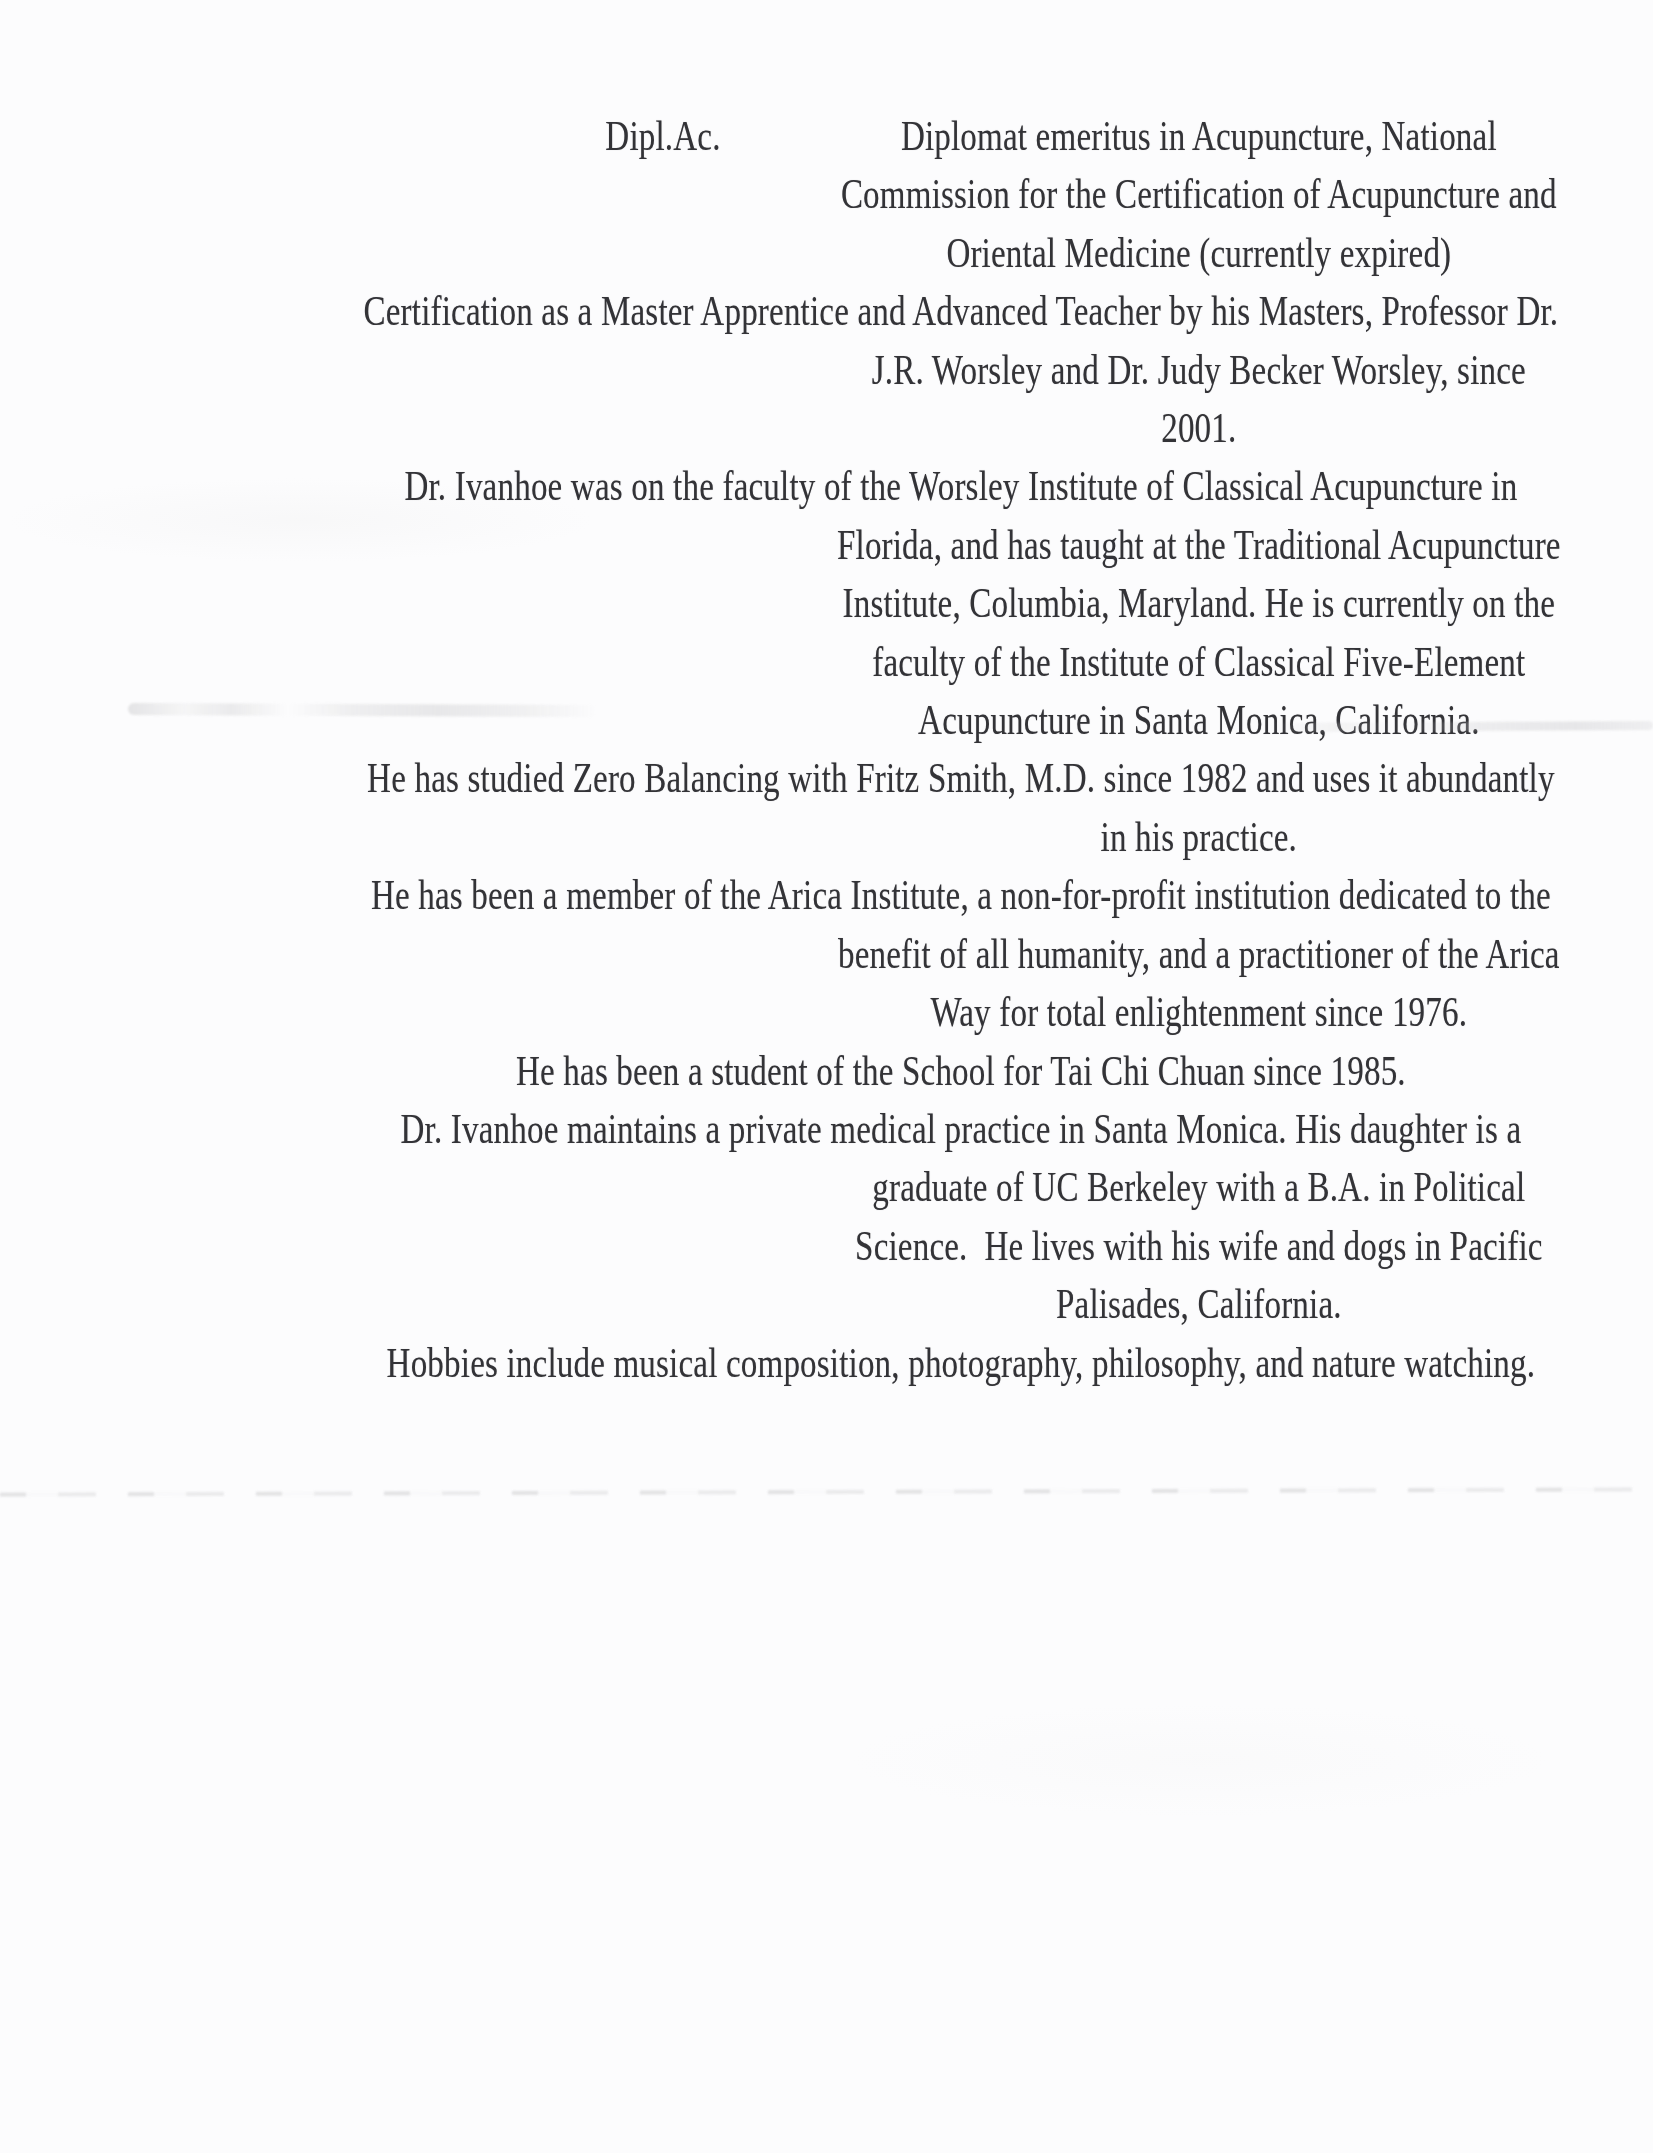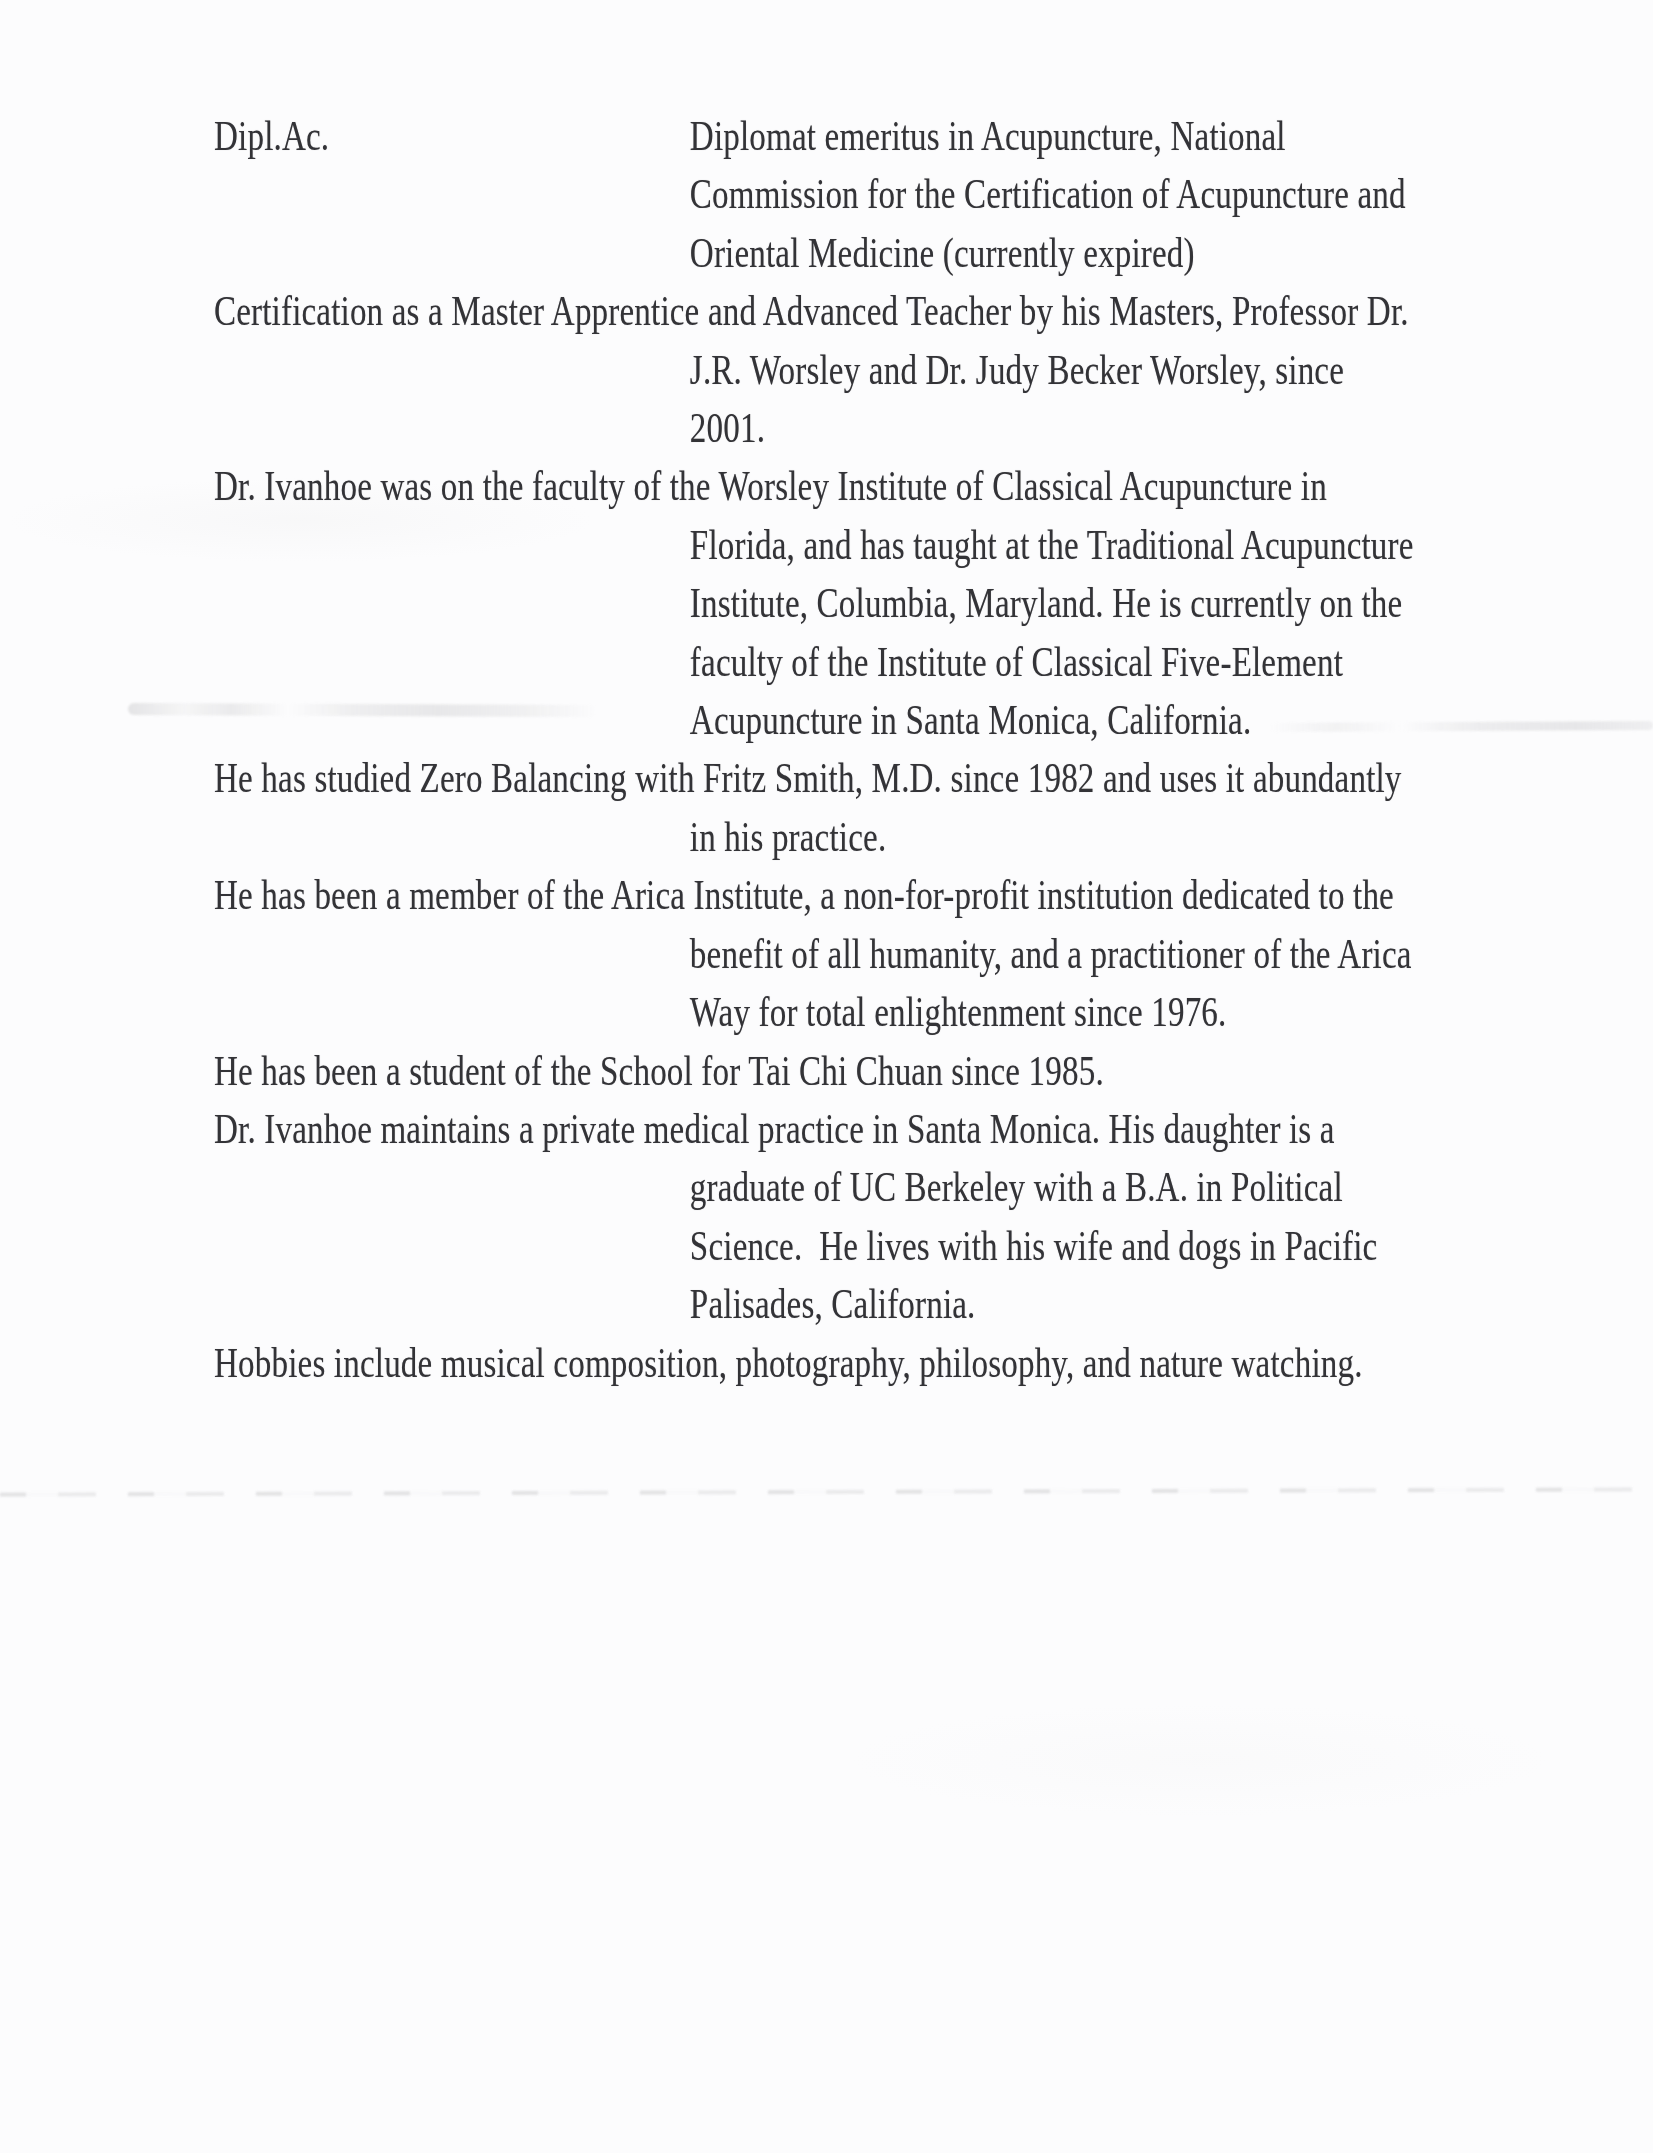--- a/index.html
+++ b/index.html
@@ -9,20 +9,21 @@
     overflow:hidden;
     position:relative;
     font-family:"Liberation Serif","DejaVu Serif",serif;
   }
   .page{
     position:absolute;inset:0;
     background:
       radial-gradient(ellipse 420px 60px at 300px 520px, rgba(235,235,235,.25), rgba(255,255,255,0) 70%),
       radial-gradient(ellipse 500px 80px at 1200px 1760px, rgba(240,240,240,.2), rgba(255,255,255,0) 70%),
       #fcfcfd;
+    text-align: center;
   }
   .textblock{
     position:absolute;
     left:214px;top:107px;
     width:1940px;
     transform:scaleX(0.77);
     transform-origin:0 0;
     color:#333337;
     text-shadow:0 0 1px rgba(70,70,75,.38);
   }

